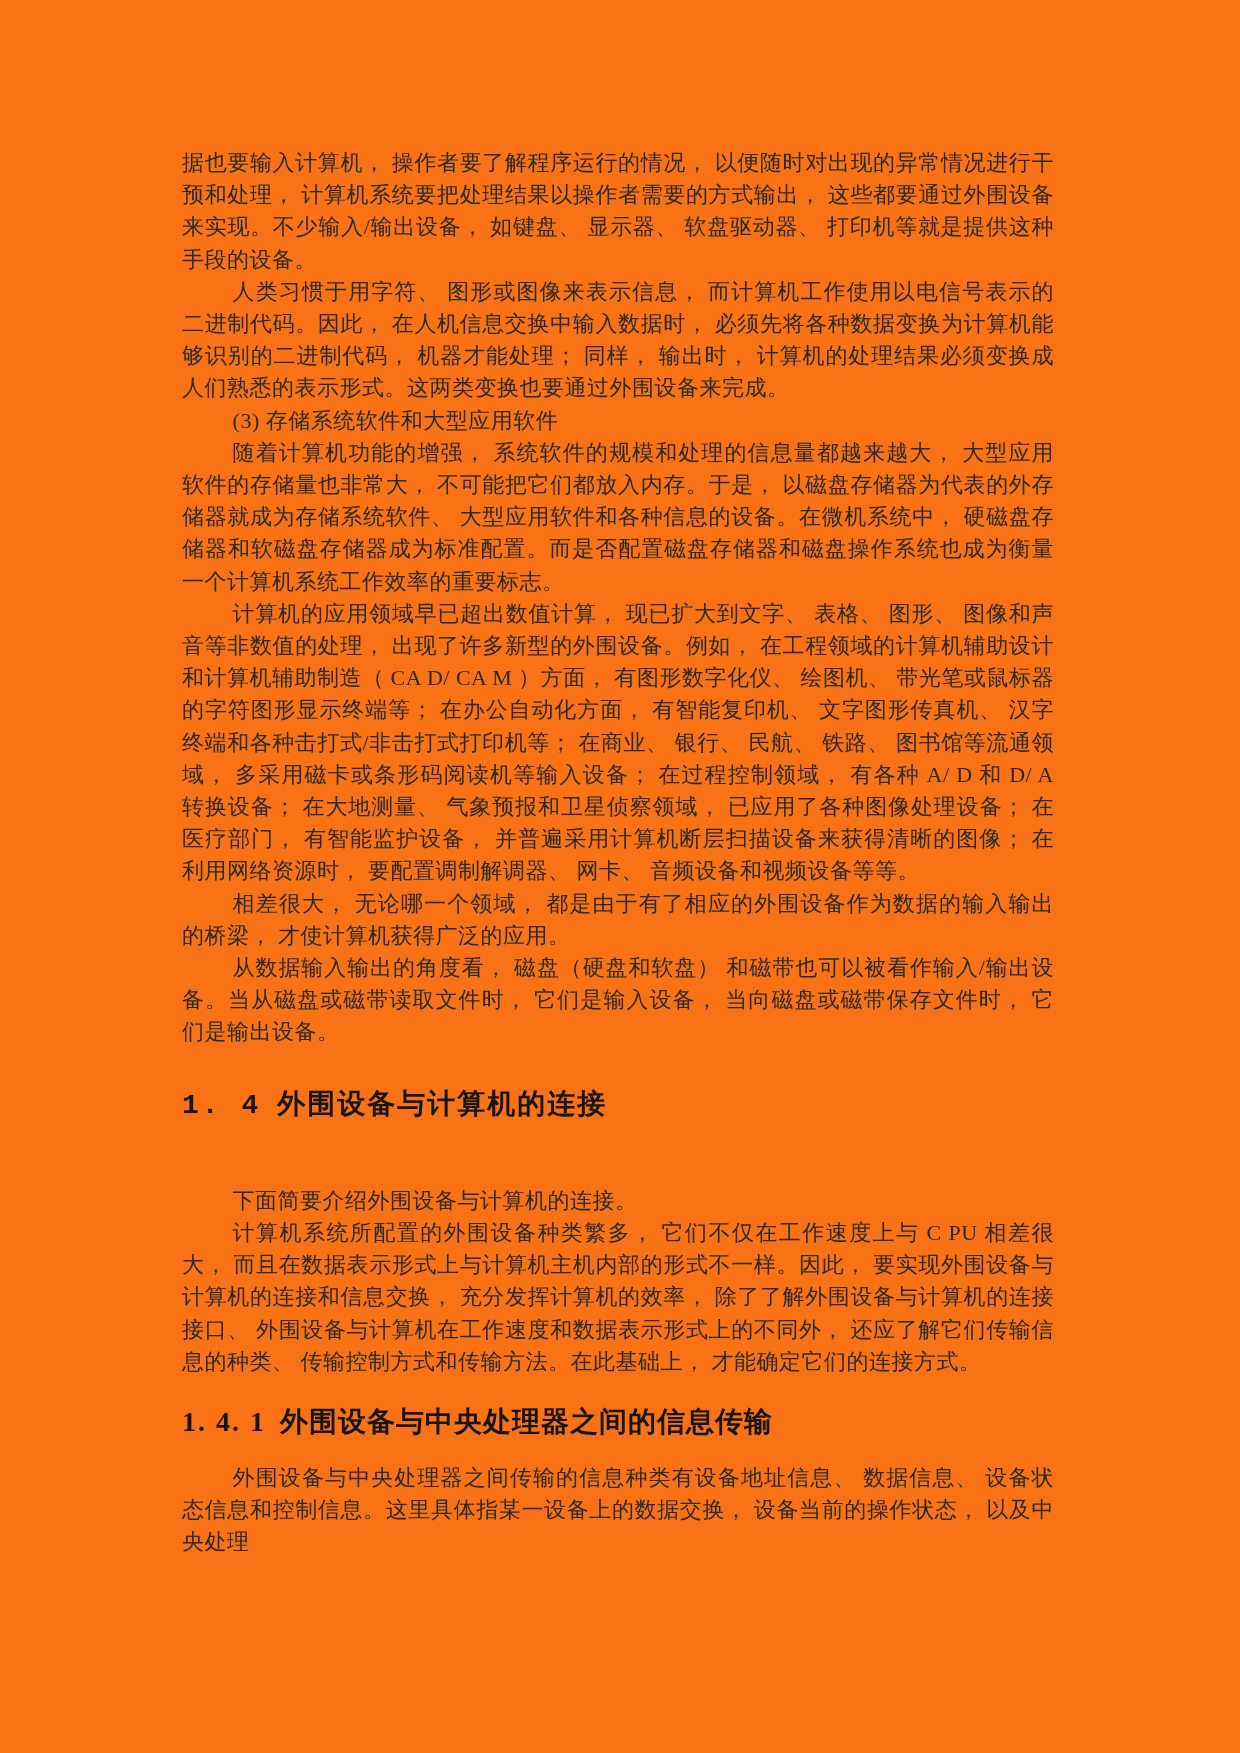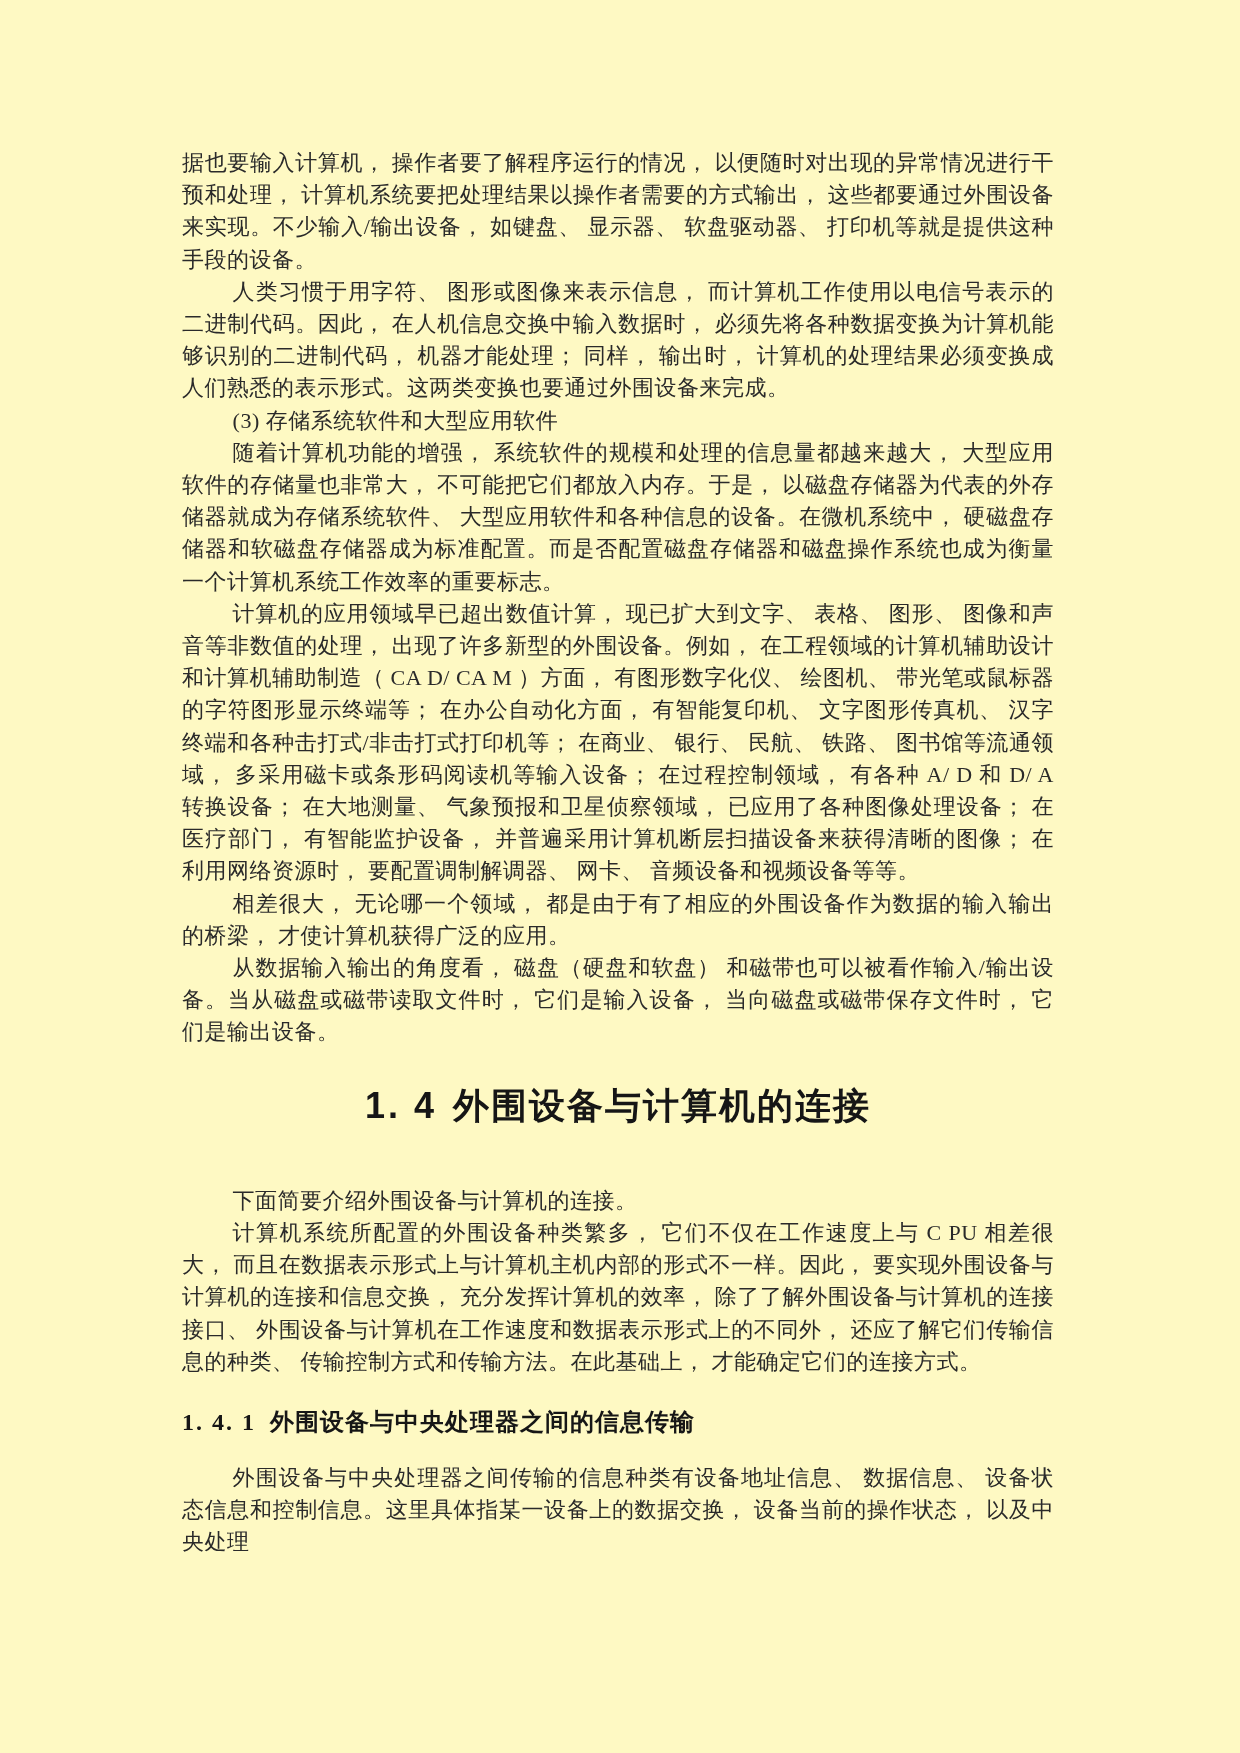--- a/index.html
+++ b/index.html
@@ -4,21 +4,21 @@
 <style>
   html, body {
     margin: 0;
     padding: 0;
     background: #ffffff;
   }
   .page {
     position: relative;
     width: 1240px;
     height: 1753px;
-    background: #fef9c3;
+    background: #f97316;
     overflow: hidden;
   }
   .text-column {
     position: absolute;
     left: 182px;
     top: 147px;
     width: 872px;
   }
   .body-para {
     margin: 0;
@@ -31,38 +31,37 @@
     word-break: break-all;
   }
   .first-indent {
     text-indent: 2.3em;
   }
   .lead-para {
     margin-top: 10px;
   }
   .section-heading {
     margin: 40px 0 62px 0;
-    text-align: center;
-    font-family: Liberation Sans, sans-serif;
+    font-family: Liberation Mono, monospace;
     font-weight: 700;
-    font-size: 36px;
+    font-size: 28px;
     line-height: 34px;
     letter-spacing: 2px;
     color: #161616;
   }
   .section-heading .heading-num {
     margin-right: 16px;
     letter-spacing: 3px;
   }
   .subsection-heading {
     margin: 30px 0 26px 0;
     text-align: left;
     font-family: "Liberation Sans", "DejaVu Sans", sans-serif;
     font-weight: 700;
-    font-size: 24px;
+    font-size: 28px;
     line-height: 28px;
     letter-spacing: 1px;
     color: #161616;
   }
   .subsection-heading .heading-num {
     font-family: "Liberation Serif", "DejaVu Serif", serif;
     margin-right: 14px;
     letter-spacing: 2px;
   }
 </style>

